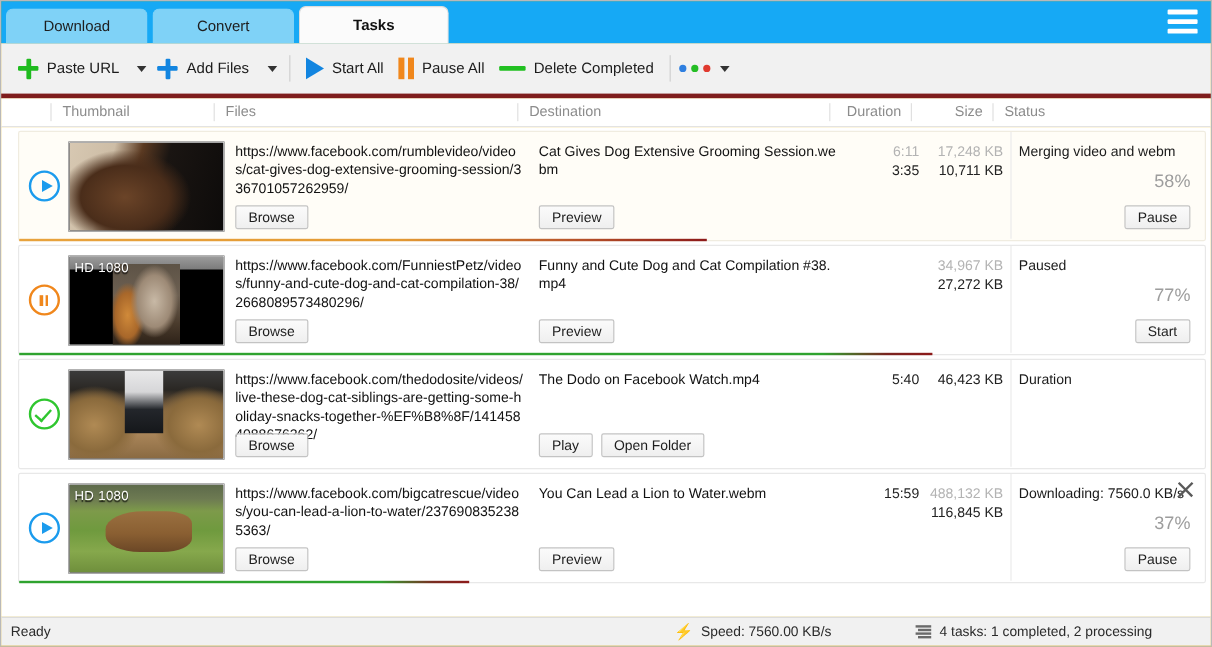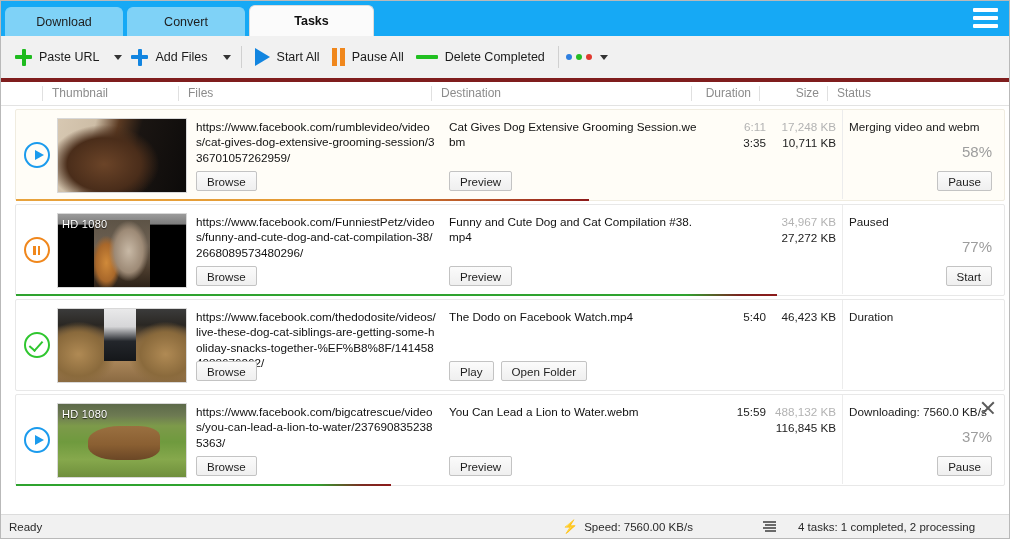--- a/index.html
+++ b/index.html
@@ -107,21 +107,21 @@
   .btn-act{right:12px;}
 
   .pbar{position:absolute;left:0;bottom:-1px;height:2px;width:100%;background:transparent;}
   .pbar .fill{position:absolute;left:0;top:0;height:2px;}
 
   
   .statusbar{height:24px;background:#f1f1f1;border-top:1px solid #dcdcdc;display:flex;
              align-items:center;font-size:11.5px;color:#2a2a2a;flex:0 0 auto;box-sizing:border-box;}
   .sb-ready{padding-left:8px;}
   .sb-speed{position:absolute;left:561px;display:flex;align-items:center;gap:6px;}
-  .sb-tasks{position:absolute;left:762px;display:flex;align-items:center;gap:22px;}
+  .sb-tasks{position:absolute;left:762px;display:flex;align-items:center;gap:7px;}
   .statusbar{position:relative;}
   .bolt{color:#6a6a6a;font-size:13px;line-height:13px;}
   .listicon{width:13px;height:11px;display:flex;flex-direction:column;justify-content:space-between;}
   .listicon i{display:block;height:2px;background:#6a6a6a;}
   .listicon i:nth-child(1){width:13px;}
   .listicon i:nth-child(2){width:11px;margin-left:2px;}
   .listicon i:nth-child(3){width:13px;}
   .listicon i:nth-child(4){width:11px;margin-left:2px;}
 </style>
 </head>

